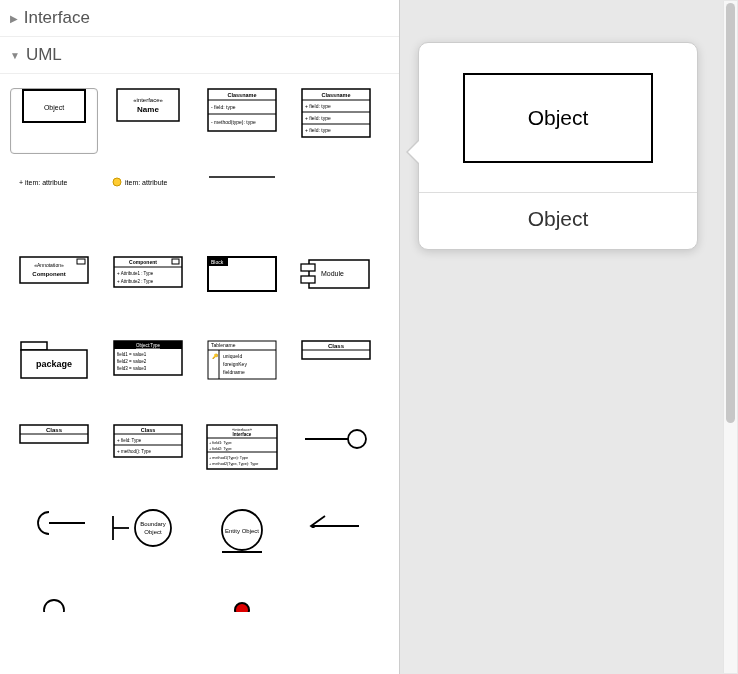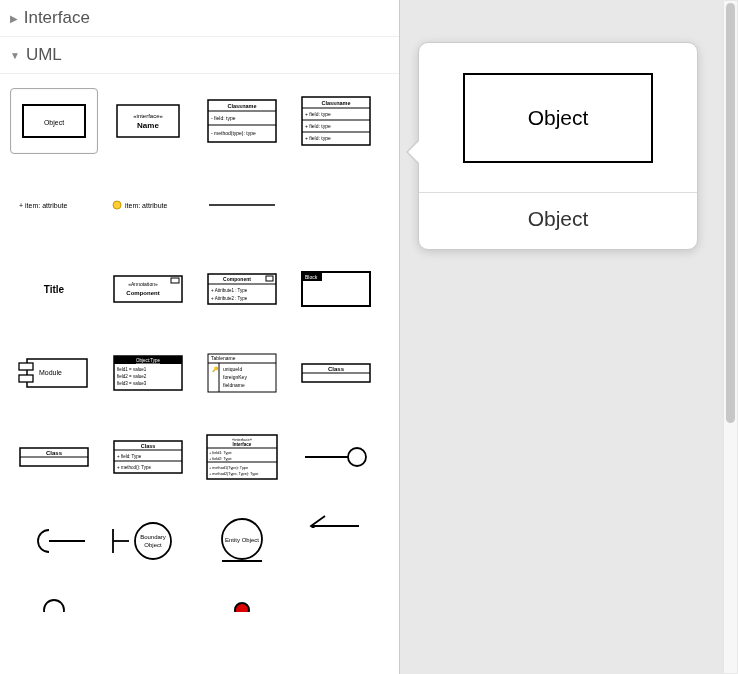--- a/index.html
+++ b/index.html
@@ -35,21 +35,21 @@
   .shapes-grid {
     display: grid;
     grid-template-columns: repeat(4, 88px);
     gap: 18px 6px;
     padding: 14px 10px 30px 10px;
   }
   .shape-item {
     width: 88px;
     height: 66px;
     display: flex;
-    align-items: center;
+    align-items: flex-start;
     justify-content: center;
     cursor: pointer;
     position: relative;
   }
   .shape-item.selected {
     border: 1px solid #aaa;
     border-radius: 4px;
     box-shadow: inset 0 0 2px rgba(0,0,0,0.1);
   }
   .shape-item svg { display: block; }
@@ -202,25 +202,20 @@
     </div>
 
     <div class="shape-item">
       <svg width="70" height="10">
           <line x1="2" y1="5" x2="68" y2="5" stroke="#000" stroke-width="1.5"></line>
         </svg>
     </div>
 
     <div class="shape-item"></div>
 
-    <div class="shape-item">
-      <svg width="70" height="20">
-          <text x="35" y="14" font-size="10" text-anchor="middle" font-weight="bold">Title</text>
-        </svg>
-    </div>
 
     <div class="shape-item">
       <svg width="70" height="28">
         <rect x="1" y="1" width="68" height="26" fill="#fff" stroke="#000" stroke-width="1.5"></rect>
         <rect x="58" y="3" width="8" height="5" fill="#fff" stroke="#000" stroke-width="1"></rect>
         <text x="30" y="11" font-size="5" text-anchor="middle">«Annotation»</text>
         <text x="30" y="20" font-size="6" text-anchor="middle" font-weight="bold">Component</text>
       </svg>
     </div>
 
@@ -245,20 +240,27 @@
 
     <div class="shape-item">
       <svg width="74" height="36">
         <rect x="10" y="4" width="60" height="28" fill="#fff" stroke="#000" stroke-width="1.5"></rect>
         <rect x="2" y="8" width="14" height="7" fill="#fff" stroke="#000" stroke-width="1.3"></rect>
         <rect x="2" y="20" width="14" height="7" fill="#fff" stroke="#000" stroke-width="1.3"></rect>
         <text x="22" y="20" font-size="7">Module</text>
       </svg>
     </div>
 
+    <div class="shape-item">
+      <svg width="70" height="40">
+        <rect x="2" y="2" width="26" height="8" fill="#fff" stroke="#000" stroke-width="1.5"></rect>
+        <rect x="2" y="10" width="66" height="28" fill="#fff" stroke="#000" stroke-width="1.5"></rect>
+        <text x="35" y="27" font-size="9" text-anchor="middle" font-weight="bold">package</text>
+      </svg>
+    </div>
 
     <div class="shape-item">
       <svg width="70" height="36">
         <rect x="1" y="1" width="68" height="34" fill="#fff" stroke="#000" stroke-width="1.5"></rect>
         <rect x="1" y="1" width="68" height="8" fill="#000"></rect>
         <text x="35" y="7" font-size="4.5" fill="#fff" text-anchor="middle" text-decoration="underline">Object:Type</text>
         <text x="4" y="16" font-size="4.5">field1 = value1</text>
         <text x="4" y="23" font-size="4.5">field2 = value2</text>
         <text x="4" y="30" font-size="4.5">field3 = value3</text>
       </svg>

